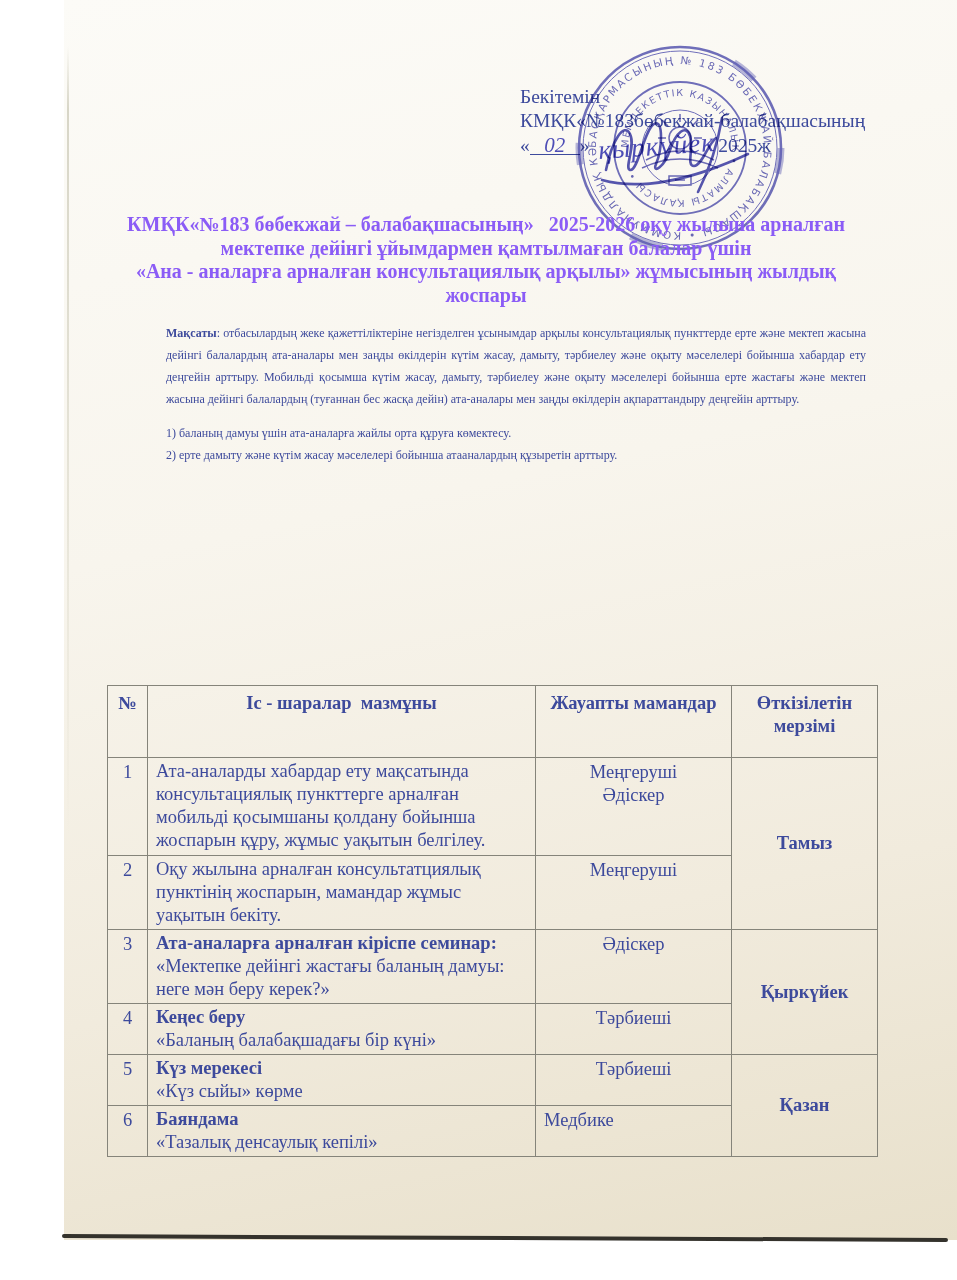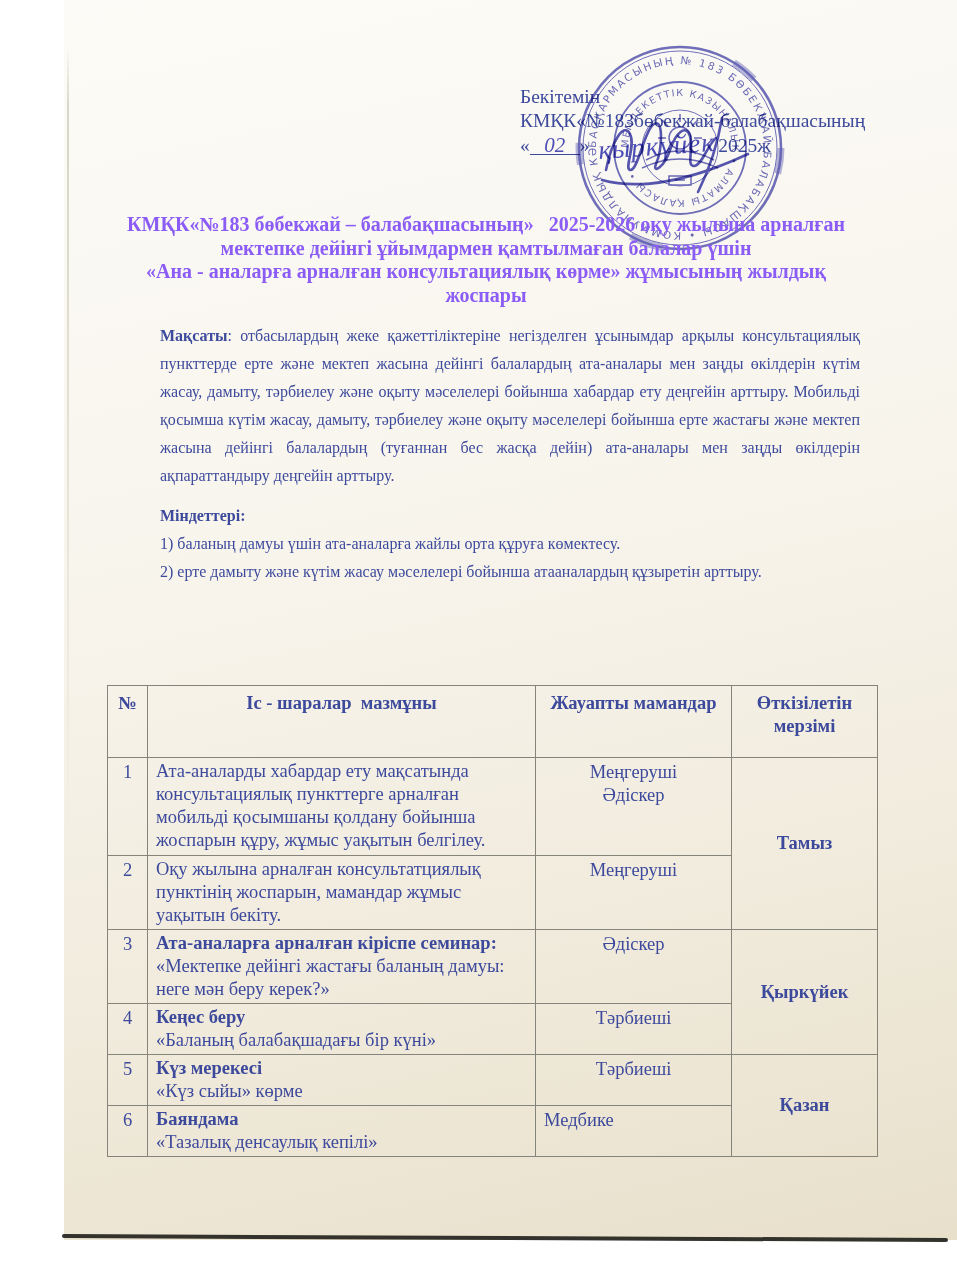--- a/index.html
+++ b/index.html
@@ -25,21 +25,21 @@
   
   .stamp{position:absolute;left:572px;top:40px;opacity:.85;mix-blend-mode:multiply;}
   .signature{position:absolute;left:596px;top:110px;opacity:.9;mix-blend-mode:multiply;}
 
   
   .title{position:absolute;left:102px;top:213px;width:768px;text-align:center;font-weight:bold;
          font-size:20px;line-height:23.5px;color:#8b5cf6;}
   .title-line{white-space:pre-wrap;}
 
   
-  .bodytext{position:absolute;left:160px;top:322px;width:700px;font-size:16px;line-height:28px;}
+  .bodytext{position:absolute;left:166px;top:322px;width:700px;font-size:12px;line-height:22px;}
   .goal{margin:0;text-align:justify;}
   .goal .b{font-weight:bold;}
   .tasks{margin-top:12px;}
   .tasks-heading{font-weight:bold;}
   .task-item{text-align:justify;}
 
   
   .sched{position:absolute;left:107px;top:685px;}
   table{border-collapse:collapse;table-layout:fixed;width:770px;font-size:18.5px;line-height:23px;color:#3d4a9c;}
   col.c-num{width:40px;} col.c-content{width:388px;} col.c-resp{width:196px;} col.c-period{width:146px;}
@@ -101,28 +101,27 @@
     <g fill="none" stroke="#4444ae" stroke-width="2.6" stroke-linecap="round">
       <path d="M10,60 C16,30 28,12 34,24 C40,36 28,58 34,60 C42,62 48,20 58,14 C68,8 66,40 60,54 C56,64 68,58 74,40 C80,22 90,14 94,26 C98,38 90,56 98,56 C106,56 112,34 120,28"></path>
       <path d="M6,70 C42,80 92,72 152,44"></path>
       <path d="M126,8 C122,32 114,58 102,82"></path>
     </g>
   </svg>
 
   <div class="title">
     <div class="title-line">КМҚК«№183 бөбекжай – балабақшасының»   2025-2026 оқу жылына арналған</div>
     <div class="title-line">мектепке дейінгі ұйымдармен қамтылмаған балалар үшін</div>
-    <div class="title-line">«Ана - аналарға арналған консультациялық көрме» жұмысының жылдық</div>
+    <div class="title-line">«Ана - аналарға арналған консультациялық арқылы» жұмысының жылдық</div>
     <div class="title-line">жоспары</div>
   </div>
 
   <div class="bodytext">
     <p class="goal"><span class="b">Мақсаты</span><span>: отбасылардың жеке қажеттіліктеріне негізделген ұсынымдар арқылы консультациялық пункттерде ерте және мектеп жасына дейінгі балалардың ата-аналары мен заңды өкілдерін күтім жасау, дамыту, тәрбиелеу және оқыту мәселелері бойынша хабардар ету деңгейін арттыру. Мобильді қосымша күтім жасау, дамыту, тәрбиелеу және оқыту мәселелері бойынша ерте жастағы және мектеп жасына дейінгі балалардың (туғаннан бес жасқа дейін) ата-аналары мен заңды өкілдерін ақпараттандыру деңгейін арттыру.</span></p>
     <div class="tasks">
-      <div class="tasks-heading">Міндеттері:</div>
       <div class="task-item">1) баланың дамуы үшін ата-аналарға жайлы орта құруға көмектесу.</div>
       <div class="task-item">2) ерте дамыту және күтім жасау мәселелері бойынша атааналардың құзыретін арттыру.</div>
     </div>
   </div>
 
   <div class="sched">
     <table>
       <colgroup>
           <col class="c-num">
           <col class="c-content">

